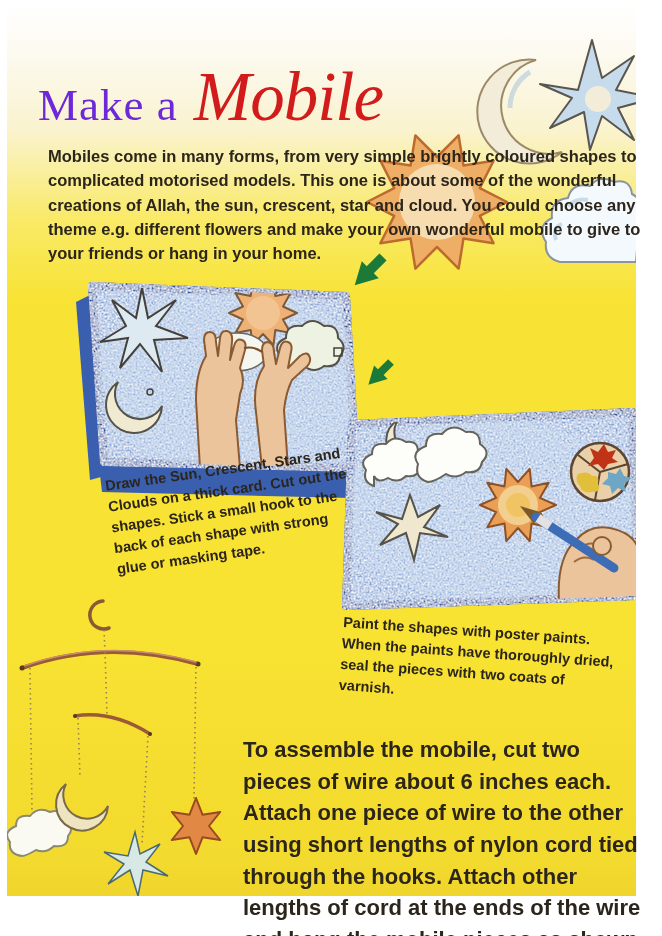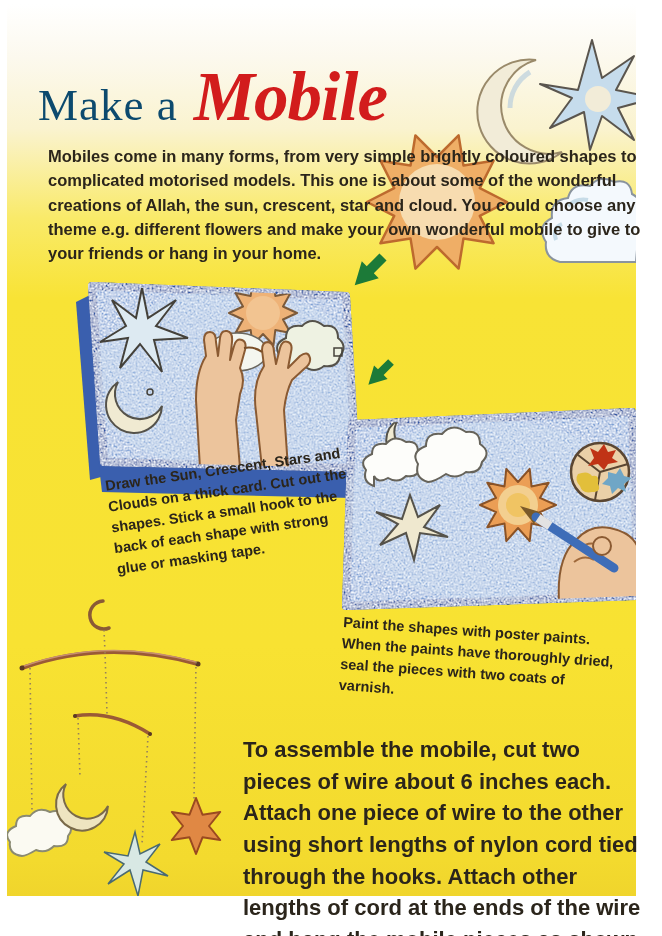--- a/index.html
+++ b/index.html
@@ -4,23 +4,23 @@
 <style>
   html,body{margin:0;padding:0;background:#ffffff;}
   body{position:relative;width:662px;height:936px;overflow:hidden;
        font-family:"Liberation Sans",sans-serif;}
   .page-bg{position:absolute;left:7px;top:4px;width:629px;height:892px;z-index:0;
     background:linear-gradient(180deg,#ffffff 0%,#fcf9ee 6%,#faf3cf 14%,#f9ea69 24%,
                #f8e335 33%,#f8e232 72%,#f3da2e 96%,#f0d52c 100%);}
   svg.artwork{position:absolute;left:0;top:0;z-index:1;}
   .txt{position:absolute;z-index:2;color:#2b251b;}
   .title{left:38px;top:58px;display:flex;align-items:baseline;white-space:nowrap;}
-  .title .prefix{font-family:"Liberation Serif",serif;font-size:45px;color:#0c4a6e;
+  .title .prefix{font-family:"Liberation Serif",serif;font-size:45px;color:#6d28d9;
     letter-spacing:1px;}
-  .title .emphasis{font-family:"Liberation Serif",serif;font-style:italic;font-weight:bold;
+  .title .emphasis{font-family:"Liberation Serif",serif;font-style:italic;font-weight:normal;
     font-size:69px;color:#d21c1c;margin-left:16px;letter-spacing:-1px;}
   .intro{left:48px;top:144px;width:600px;font-size:16.5px;font-weight:700;line-height:1.47;}
   .caption{font-size:14.5px;font-weight:700;line-height:1.45;}
   .caption1{left:104px;top:476px;width:242px;transform:rotate(-8deg);transform-origin:left top;}
   .caption2{left:344px;top:612px;width:282px;transform:rotate(4deg);transform-origin:left top;}
   .assembly{left:243px;top:734px;width:406px;font-size:22px;font-weight:700;line-height:1.44;}
   p{margin:0;}
 </style>
 </head>
 <body>

